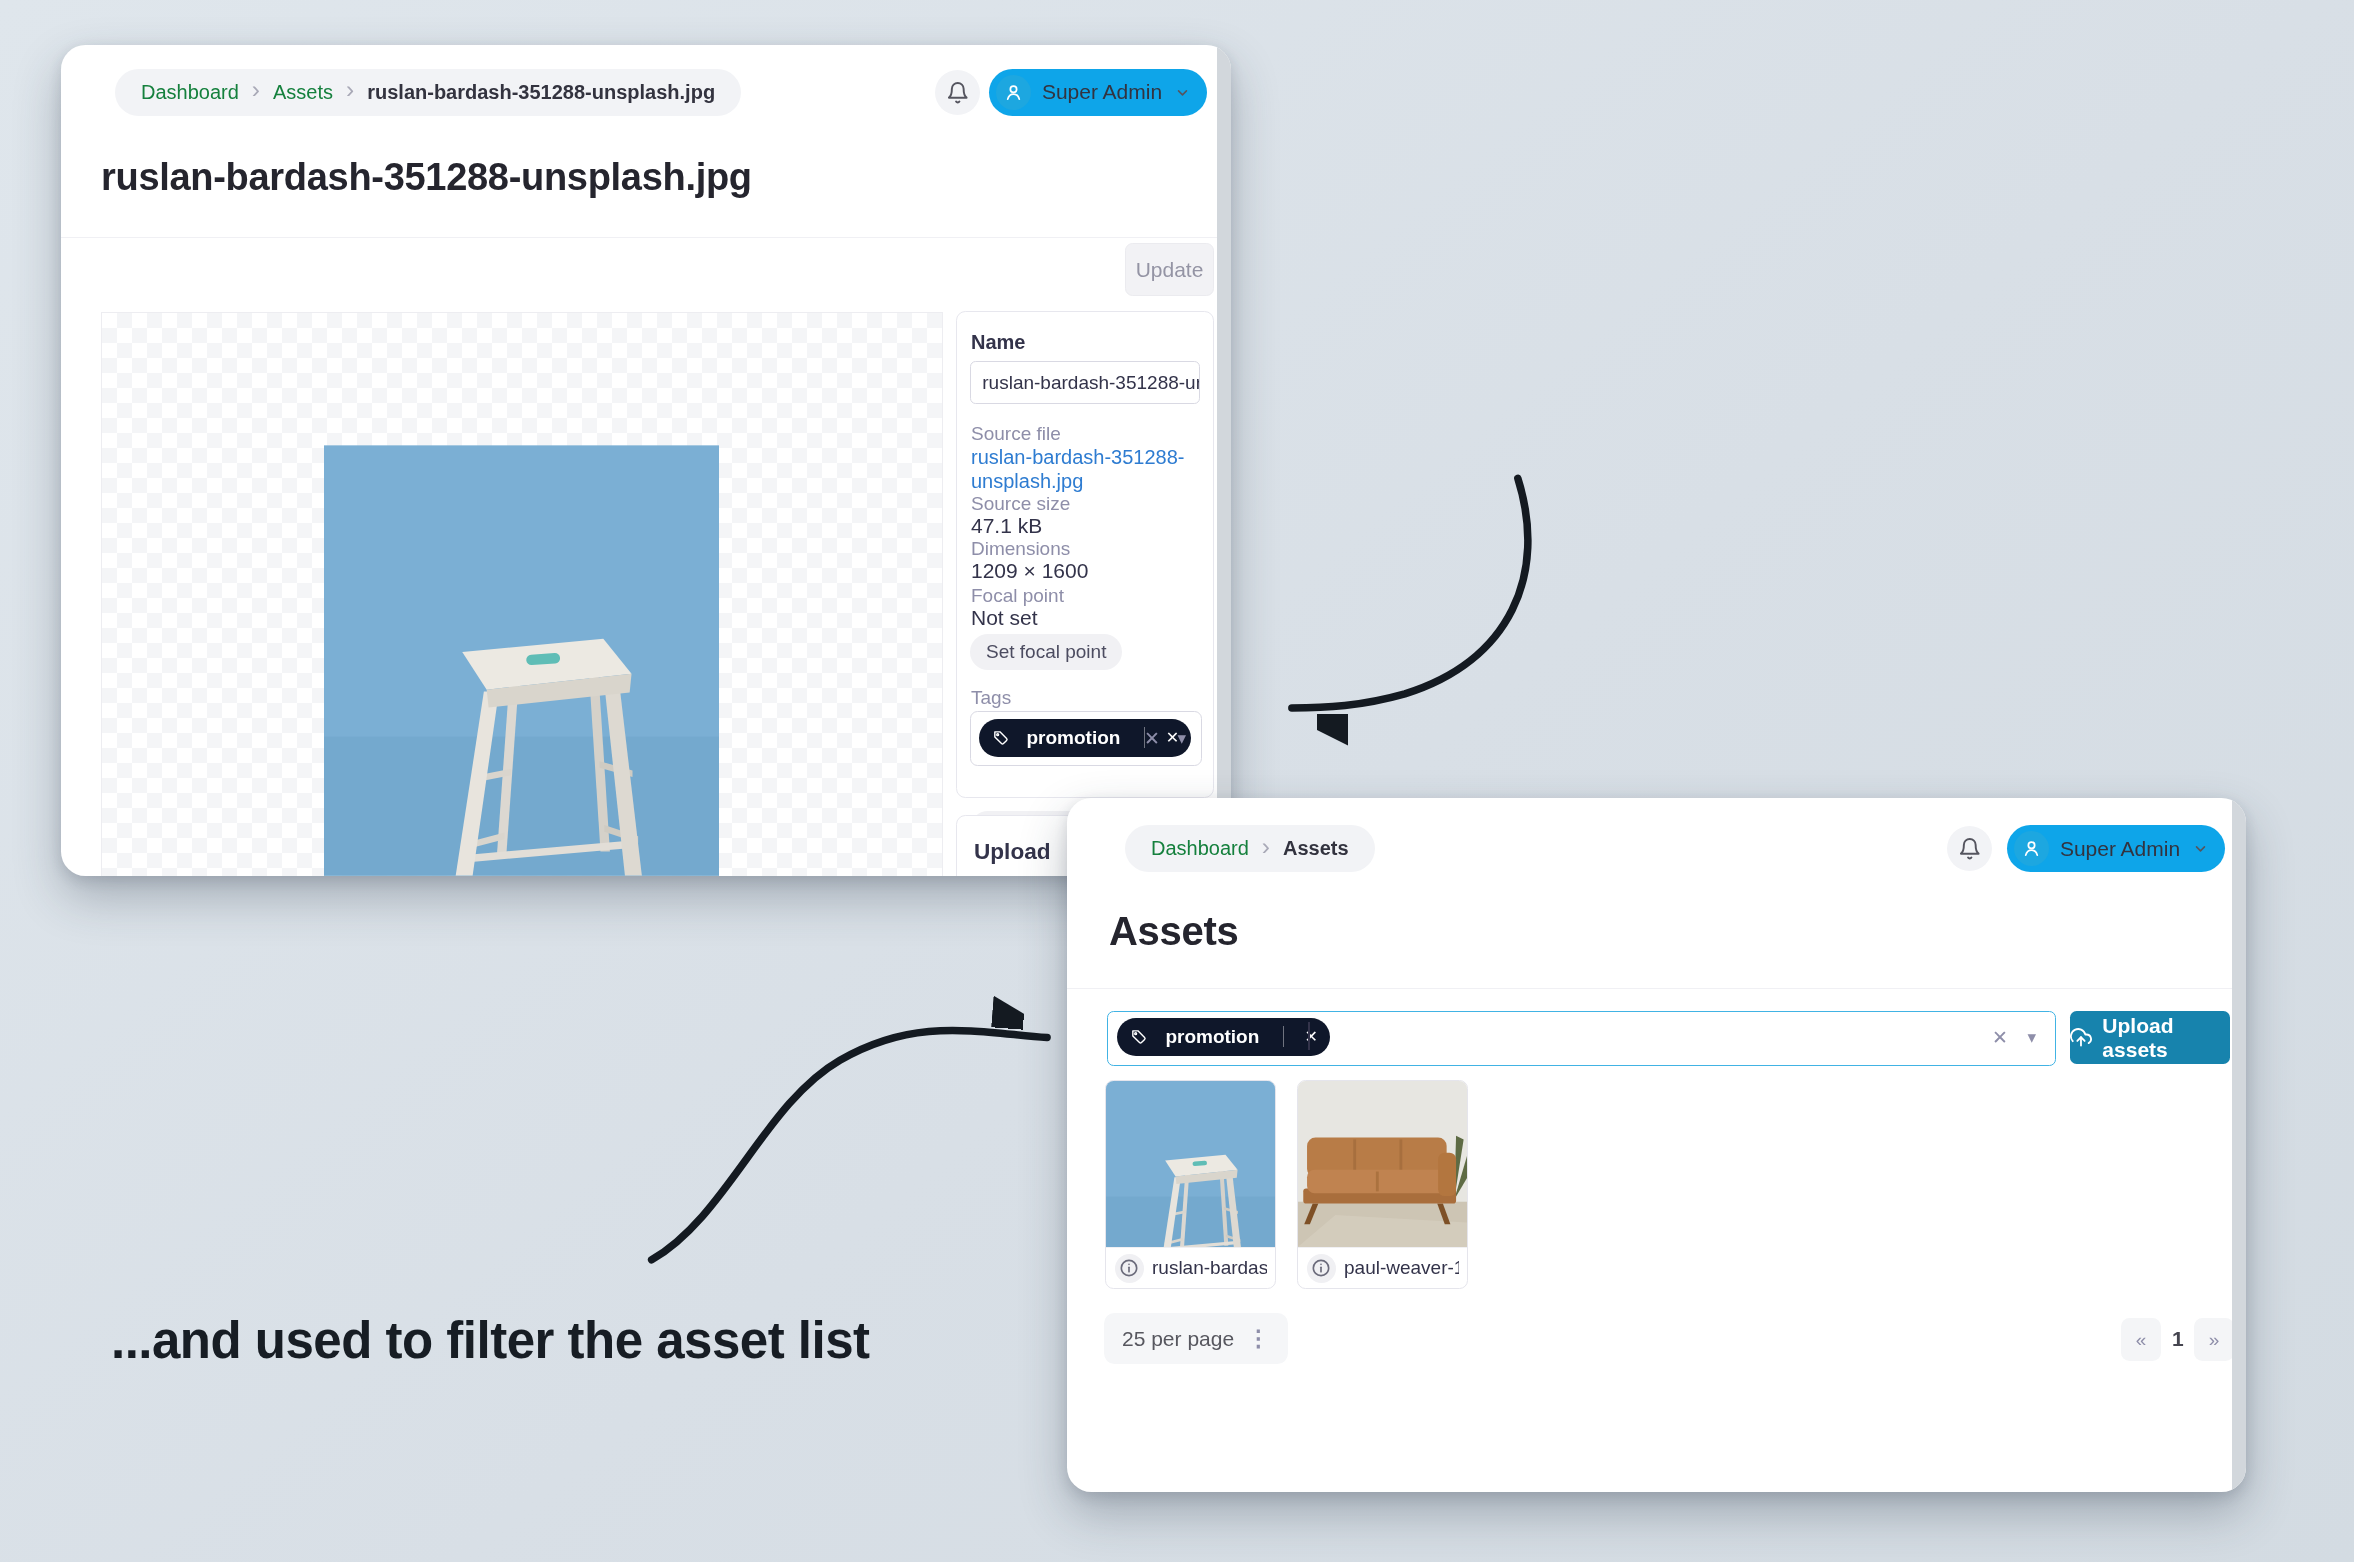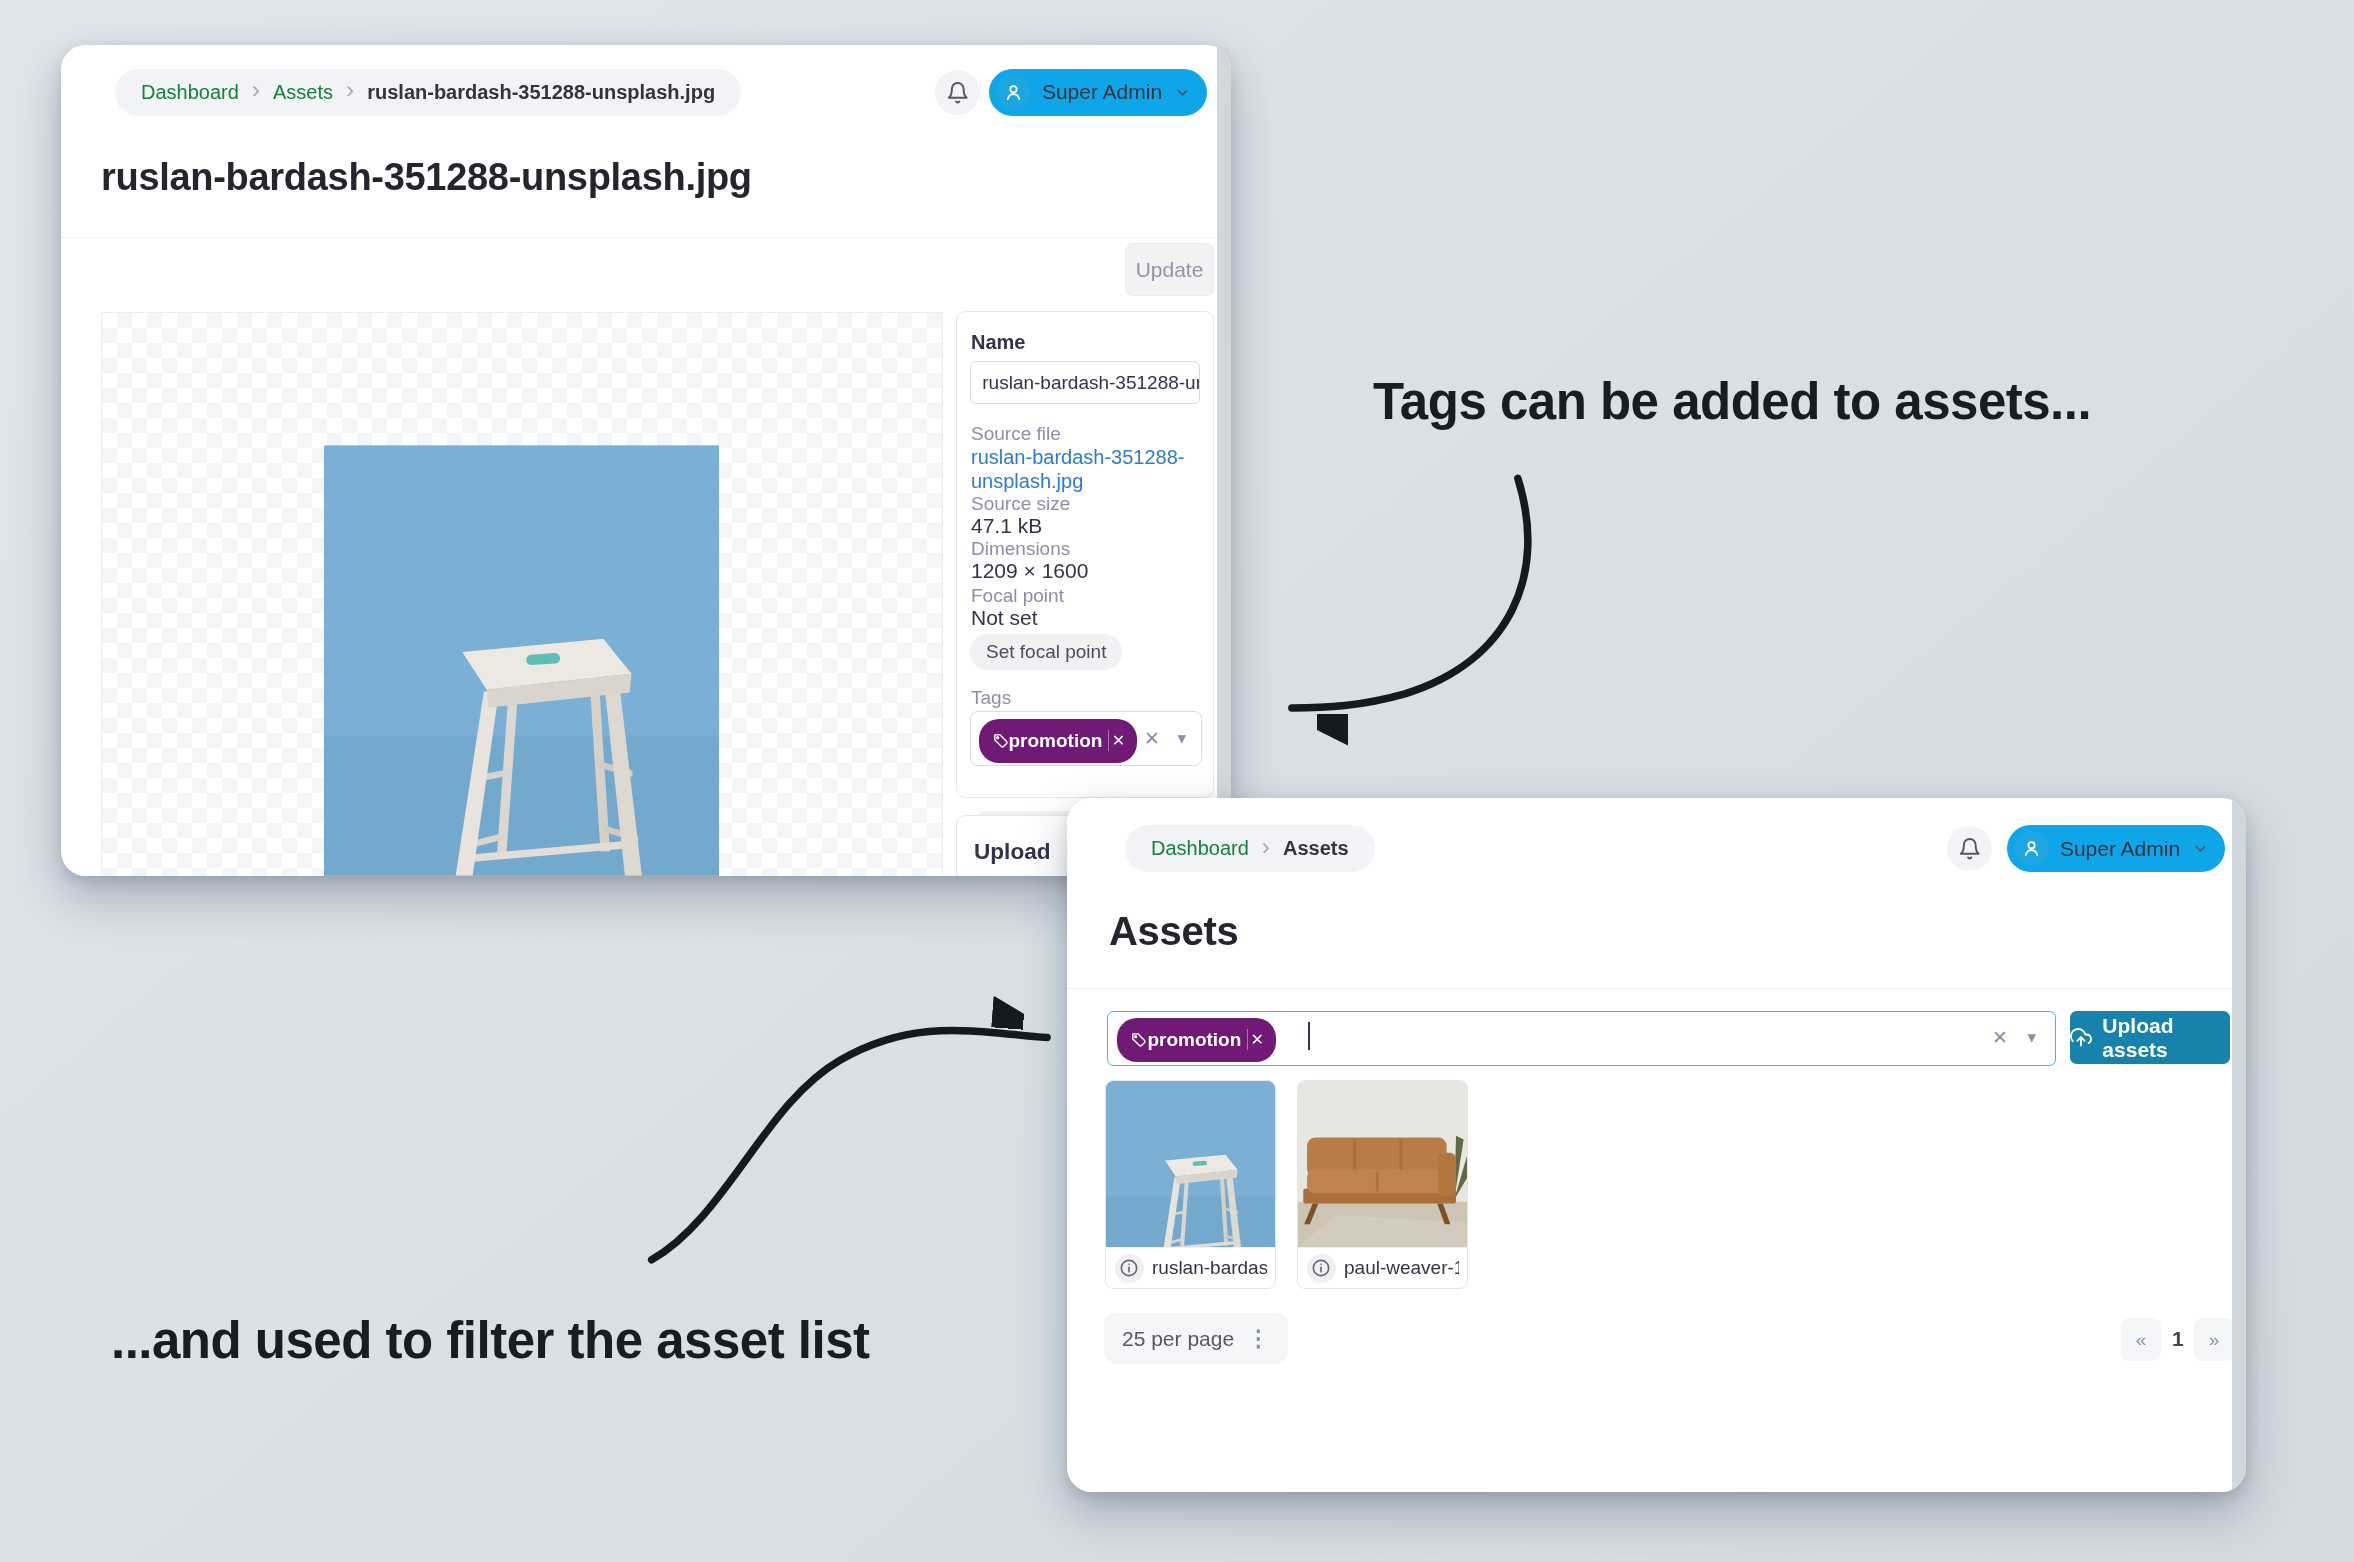--- a/index.html
+++ b/index.html
@@ -26,21 +26,21 @@
                      linear-gradient(45deg,#f4f5f7 25%,transparent 25%,transparent 75%,#f4f5f7 75%);
     background-size:30px 30px;background-position:0 0,15px 15px;overflow:hidden;}
   .panel{position:absolute;background:#fff;border:0.9px solid #e7e7ee;border-radius:9.4px;}
   .lab{position:absolute;font-size:19px;color:#8e8ea9;}
   .val{position:absolute;font-size:21px;color:#33334a;}
   .field-lab{position:absolute;font-size:20px;font-weight:700;color:#33334a;}
   .text-input{position:absolute;border:0.9px solid #d9d9e3;border-radius:5.6px;background:#fff;display:flex;align-items:center;padding:0 11.3px;font-size:19px;color:#33334a;white-space:nowrap;overflow:hidden;}
   .link{position:absolute;font-size:20px;line-height:1.18;color:#2e7cd1;overflow-wrap:anywhere;}
   .soft-pill{position:absolute;display:inline-flex;align-items:center;gap:9.4px;height:36px;background:#f1f1f4;border-radius:19px;padding:0 16px;font-size:19px;color:#4c4c60;white-space:nowrap;}
   .tags-box{position:absolute;border:0.9px solid #d9d9e3;border-radius:7.5px;background:#fff;}
-  .tag-pill{position:absolute;display:inline-flex;align-items:center;height:44px;background:#701a75;border-radius:20px;color:#fff;padding:0 12.2px 0 13px;gap:0;font-size:19px;font-weight:700;white-space:nowrap;}
+  .tag-pill{position:absolute;display:inline-flex;align-items:center;height:38px;background:#0f172a;border-radius:20px;color:#fff;padding:0 12.2px 0 13px;gap:18px;font-size:19px;font-weight:700;white-space:nowrap;}
   .tag-pill .tdiv{width:0.9px;height:21px;background:rgba(255,255,255,.4);margin:0 2.8px 0 5.6px;}
   .tag-pill .tx{font-size:16px;font-weight:400;}
   .box-x{position:absolute;color:#8e8ea9;font-size:19px;}
   .box-caret{position:absolute;color:#8e8ea9;font-size:17px;}
   .preview-panel{position:absolute;background:#fff;border:0.9px solid #e7e7ee;border-radius:9.4px;}
   .preview-title{position:absolute;font-size:22.6px;font-weight:700;color:#33334a;}
   .search-box{position:absolute;background:#fff;border:1.9px solid #41b3e4;border-radius:6.6px;}
   .cursor{position:absolute;width:1.9px;height:28px;background:#33334a;}
   .btn-primary{position:absolute;display:flex;align-items:center;justify-content:space-between;gap:10.4px;background:#1783ad;border-radius:6.6px;color:#fff;font-size:21px;font-weight:700;}
   .asset-card{position:absolute;width:169px;height:207px;background:#fff;border:0.9px solid #e5e5ec;border-radius:8.5px;overflow:hidden;}
@@ -323,21 +323,20 @@
       <span class="kebab">⋮</span>
     </div>
 
     <div class="pg-btn" style="left:1054px;top:520px;">«</div>
     <div class="pg-num" style="left:1105px;top:529px;">1</div>
     <div class="pg-btn" style="left:1127px;top:520px;">»</div>
 
     <div class="scrollbar"></div>
   </div>
 
-  <div class="annotation" style="left:1373px;top:372px;z-index:3;">Tags can be added to assets...</div>
   <div class="annotation" style="left:111px;top:1311px;z-index:3;">...and used to filter the asset list</div>
 
   <svg class="arrows" width="2354" height="1562" style="z-index:3;" viewBox="0 0 2500 1659">
     <defs>
       <marker id="ah" markerWidth="4.2" markerHeight="4.2" refX="7.5" refY="5" orient="auto" markerUnits="strokeWidth">
         <path d="M0,0 L10,5 L0,10 z" fill="#141a21"></path>
       </marker>
     </defs>
     <path d="M 1612 508 C 1644 610 1604 702 1492 737 C 1446 750 1408 752 1372 752" fill="none" stroke="#141a21" stroke-width="8" stroke-linecap="round" marker-end="url(#ah)"></path>
     <path d="M 692 1338 C 772 1292 812 1172 892 1126 C 972 1080 1034 1096 1112 1102" fill="none" stroke="#141a21" stroke-width="8" stroke-linecap="round" marker-end="url(#ah)"></path>

